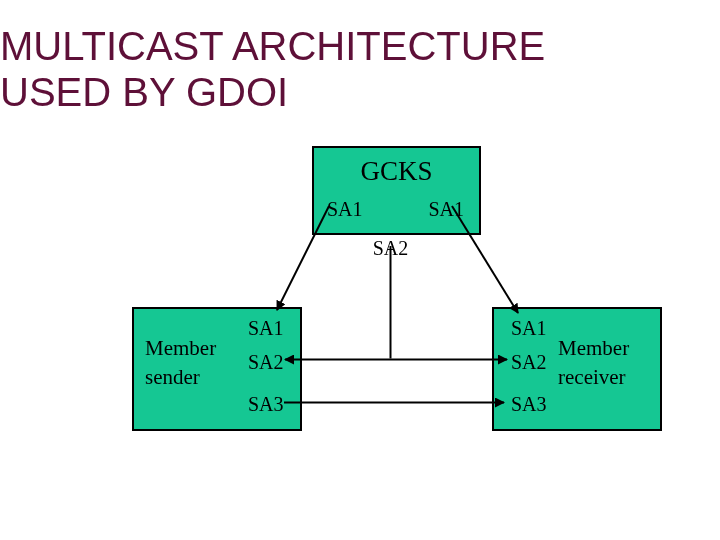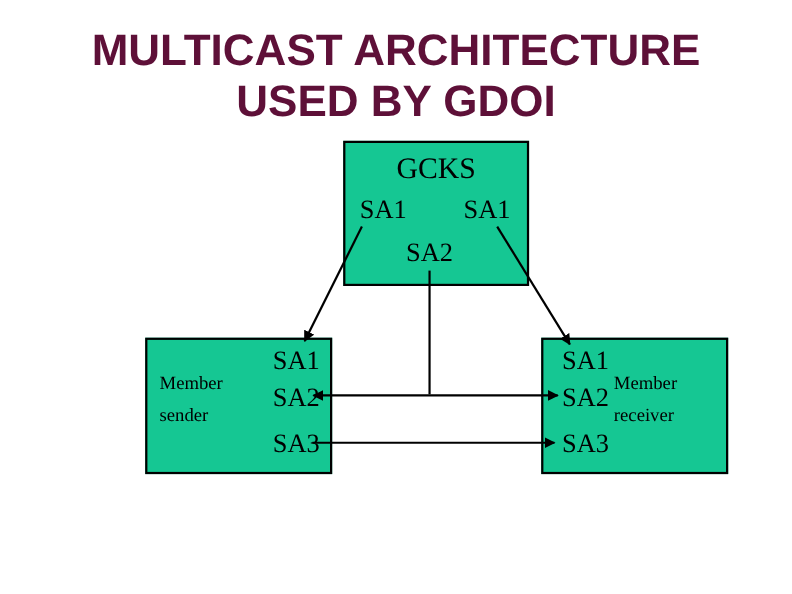--- a/index.html
+++ b/index.html
@@ -8,51 +8,49 @@
     width: 720px;
     height: 540px;
     background: var(--background, #ffffff);
     overflow: hidden;
     font-family: "Liberation Serif", serif;
     color: #000;
   }
   .title {
     position: absolute;
     top: 23px; left: 0; right: 0;
-    text-align: center;
     font-family: "Liberation Sans", sans-serif;
     font-size: 40px;
     line-height: 46px;
     color: var(--title-color, #5E1038);
     white-space: pre-line;
-    font-weight: bold;
   }
   .legend {
     position: absolute;
     left: 18px; top: 129px;
     font-size: 20px;
     line-height: 23.5px;
     white-space: pre-line;
   }
   .box {
     position: absolute;
     background: var(--box-fill, #15C793);
     border: 2px solid var(--line-color, #000000);
     box-sizing: border-box;
     z-index: 1;
   }
-  #gcks     { left: 312px; top: 128px; width: 169px; height: 132px; }
+  #gcks     { left: 312px; top: 146px; width: 169px; height: 89px; }
   #sender   { left: 132px; top: 307px; width: 170px; height: 124px; }
   #receiver { left: 492px; top: 307px; width: 170px; height: 124px; }
-  .lbl { position: absolute; font-size: 24px; line-height: 22px; }
+  .lbl { position: absolute; font-size: 20px; line-height: 22px; }
   .gcks-title { left: 0; right: 0; top: 8px; text-align: center; font-size: 27px; line-height: 30px; }
   .gcks-sa1-left  { left: 13px; top: 50px; }
   .gcks-sa1-right { right: 15px; top: 50px; }
   .gcks-sa2 { left: 0; right: 12px; top: 89px; text-align: center; }
-  .member-name { font-size: 17px; line-height: 29px; white-space: pre-line; }
+  .member-name { font-size: 21px; line-height: 29px; white-space: pre-line; }
   .sender-name   { left: 11px; top: 25px; }
   .receiver-name { left: 64px; top: 25px; }
   .sender-sa1 { left: 114px; top: 8px; }
   .sender-sa2 { left: 114px; top: 42px; }
   .sender-sa3 { left: 114px; top: 84px; }
   .receiver-sa1 { left: 17px; top: 8px; }
   .receiver-sa2 { left: 17px; top: 42px; }
   .receiver-sa3 { left: 17px; top: 84px; }
   .connectors {
     position: absolute;

